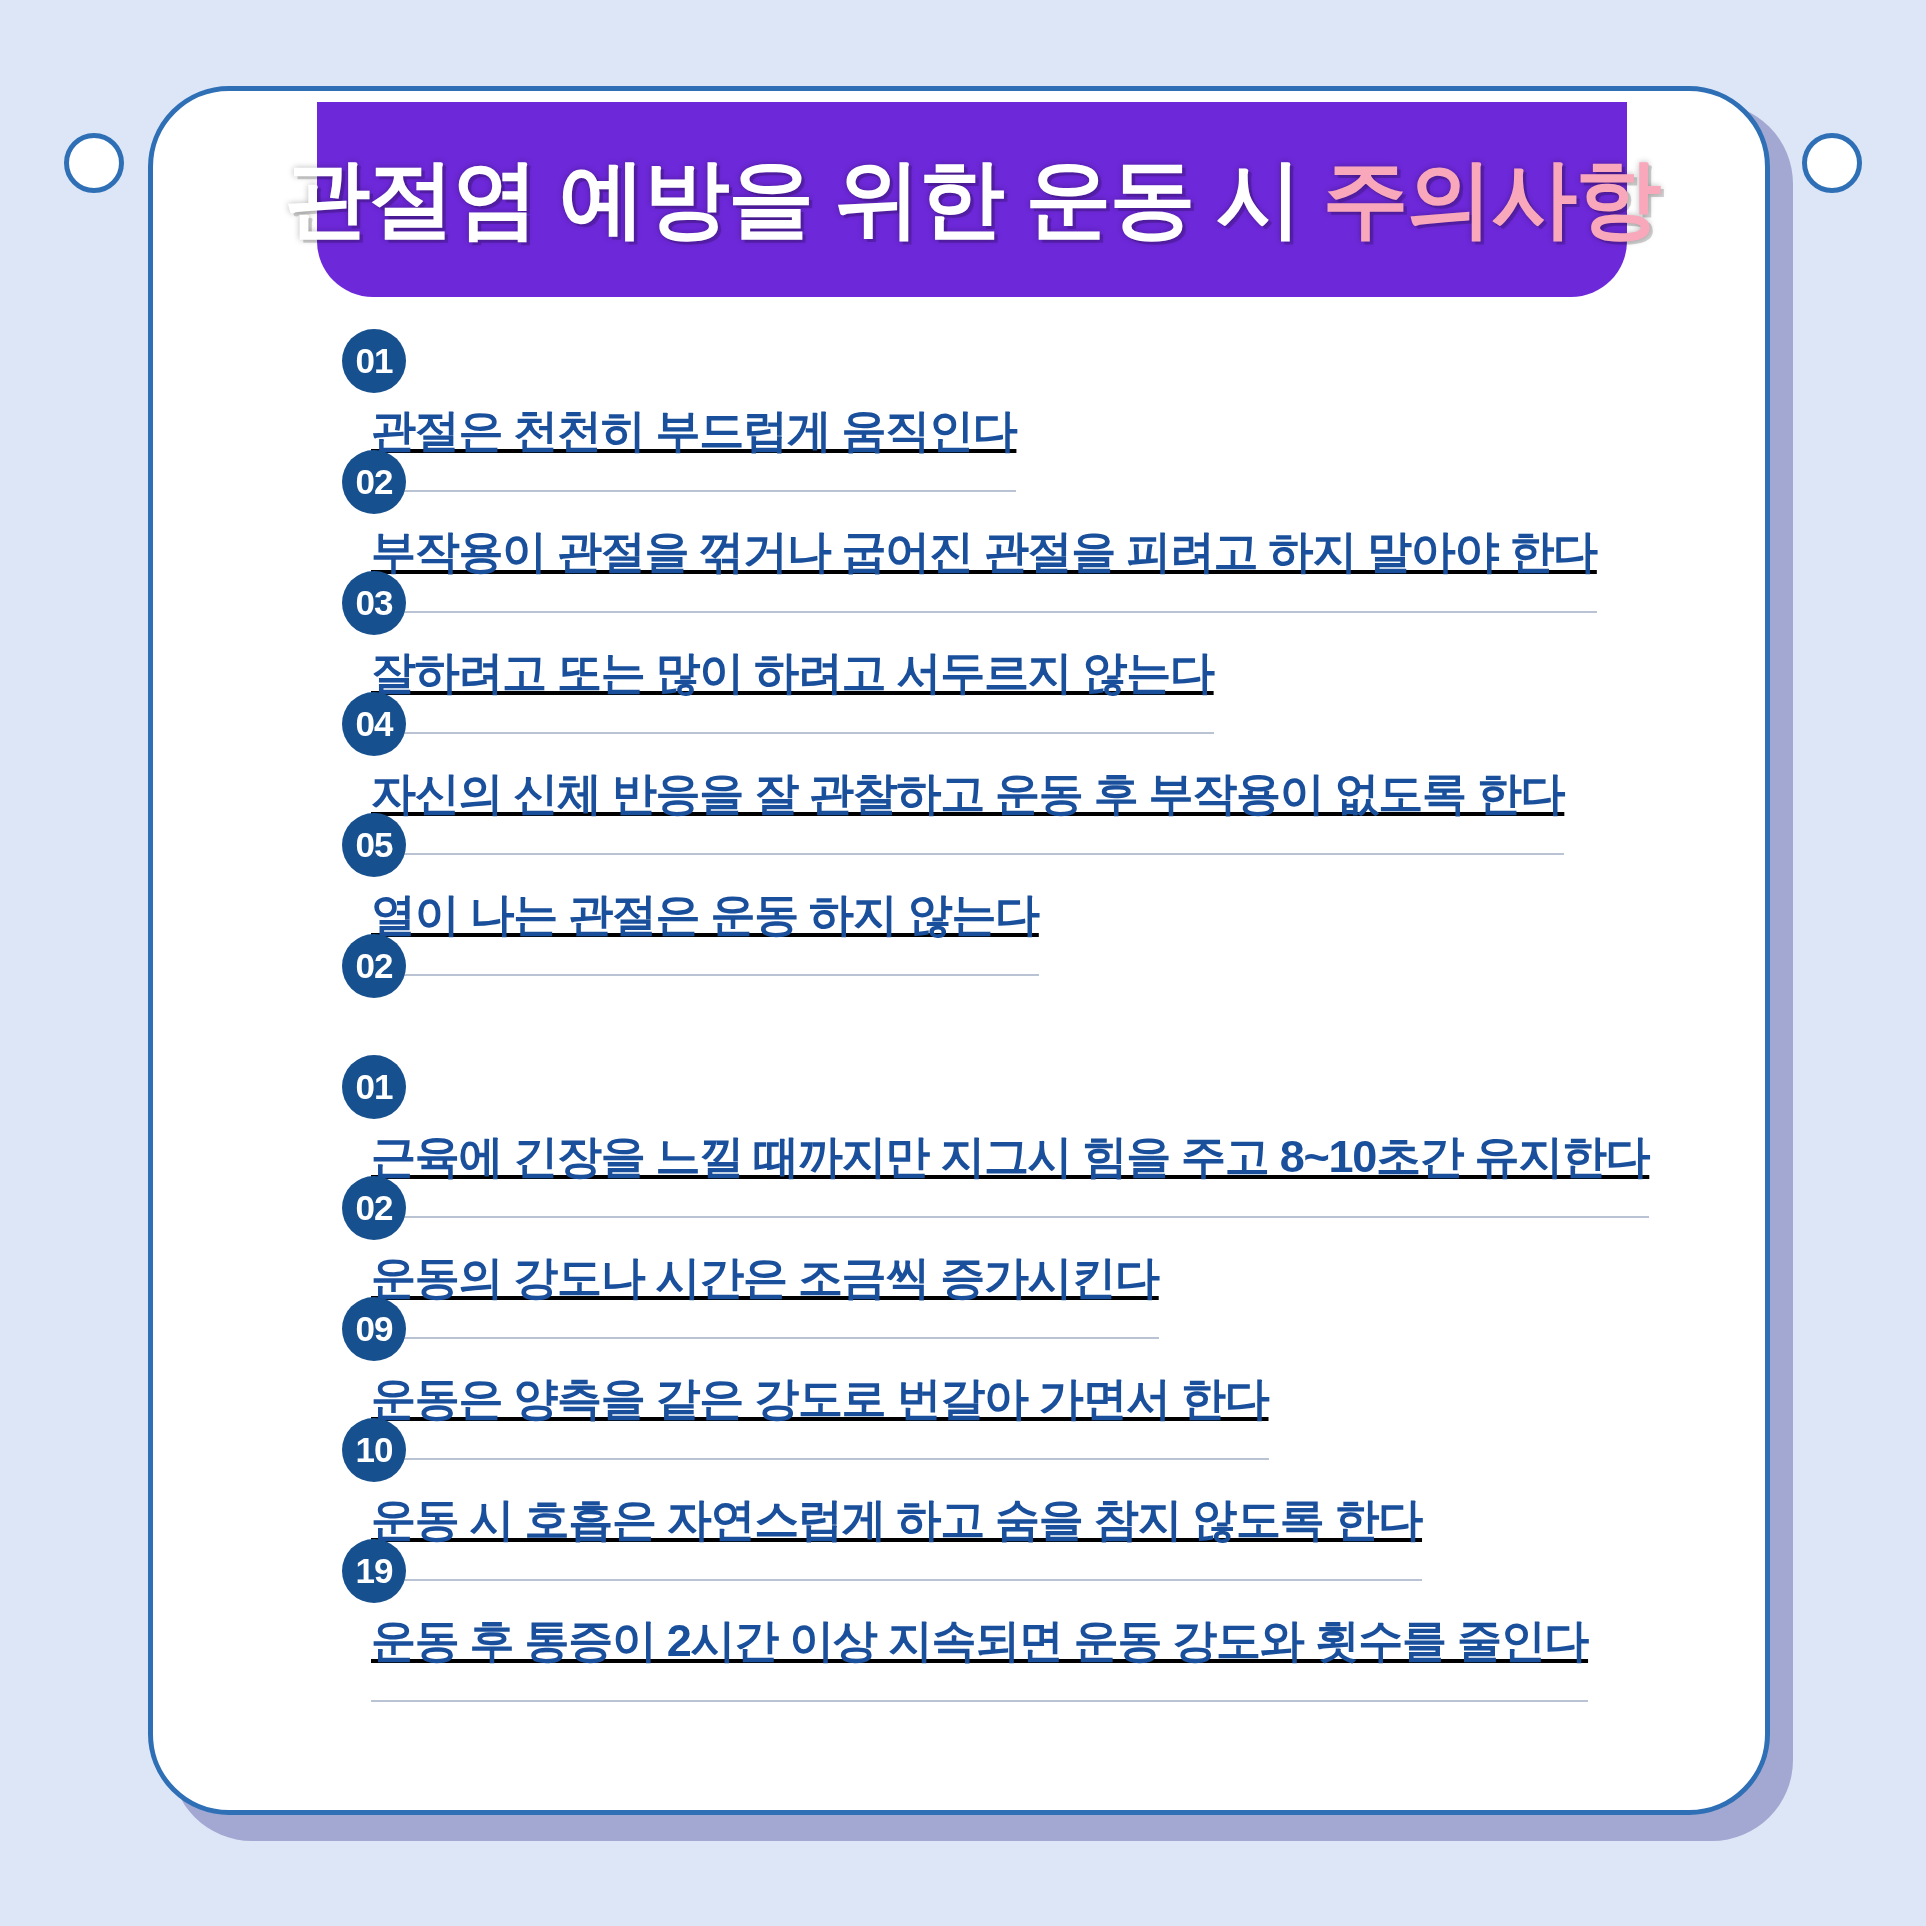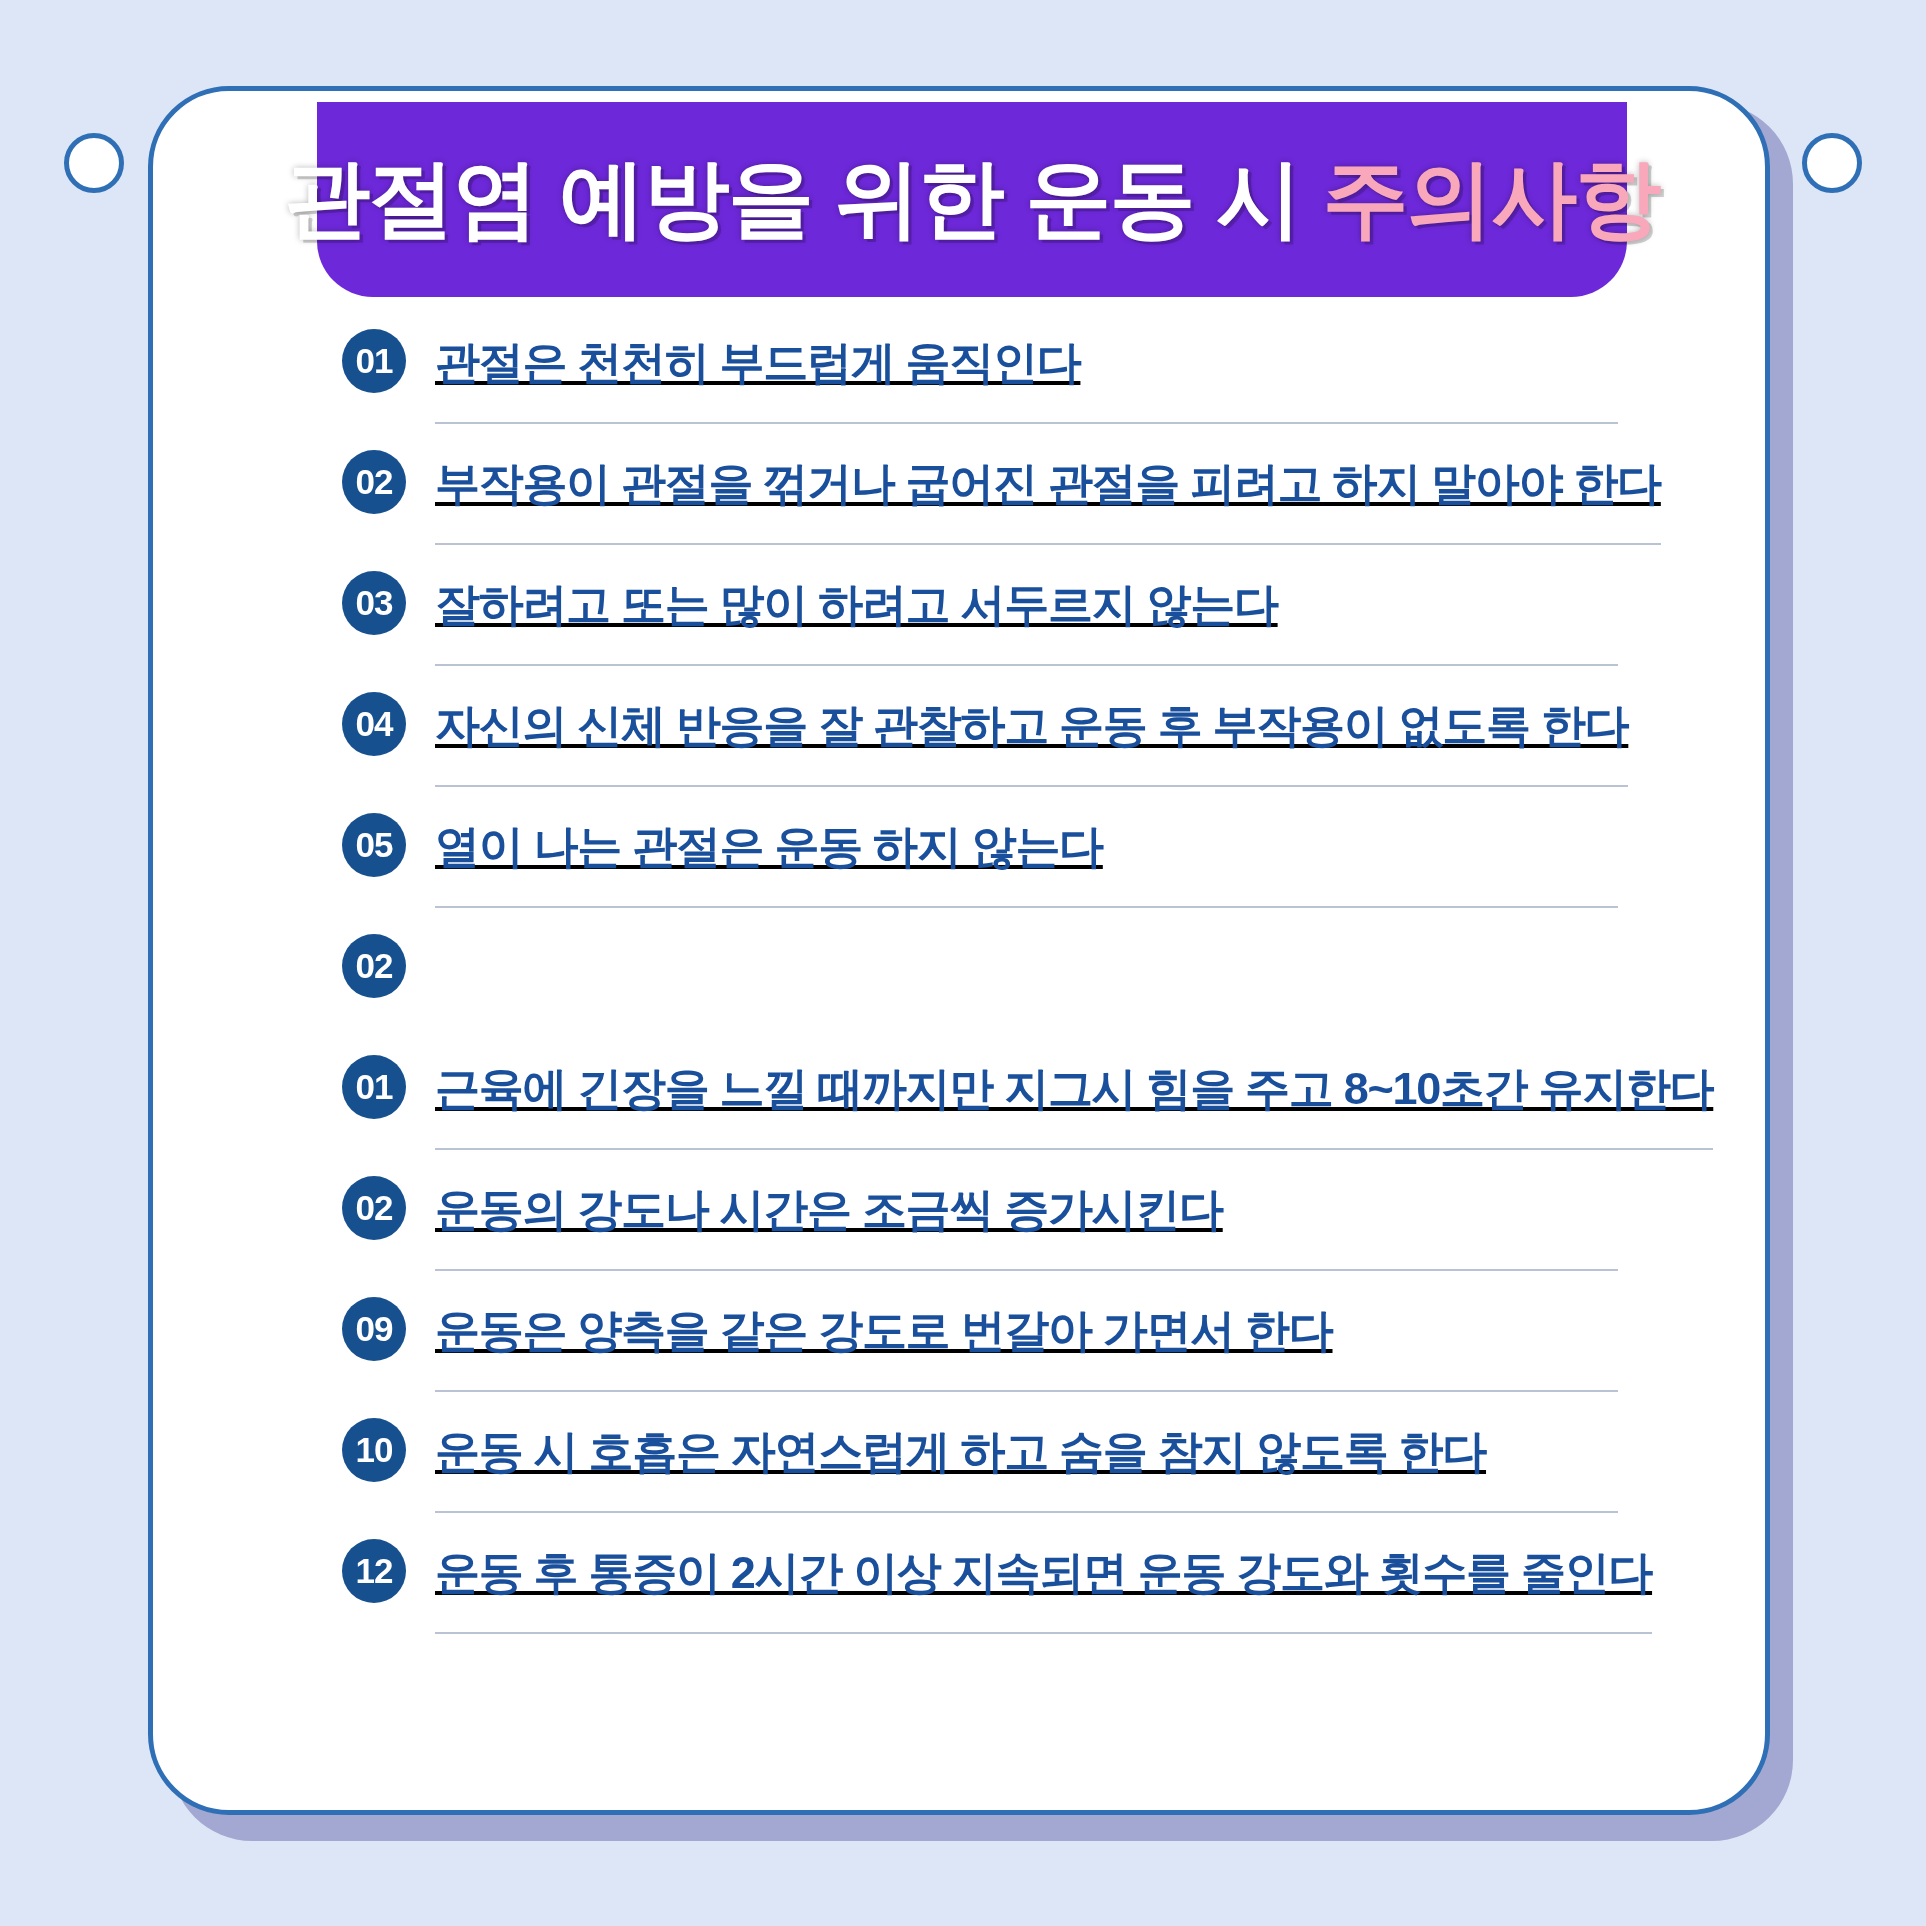--- a/index.html
+++ b/index.html
@@ -91,20 +91,21 @@
     left: 342px;
     top: 325px;
     width: 1276px;
   }
   .row {
     position: relative;
     height: 121px;
     display: flex;
     align-items: flex-start;
     box-sizing: border-box;
+    flex-direction: column;
   }
   .badge {
     flex: 0 0 auto;
     width: 64px;
     height: 64px;
     border-radius: 50%;
     background: #17508f;
     color: #ffffff;
     font-size: 35px;
     font-weight: 900;
@@ -227,21 +228,21 @@
 
     <div class="row">
       <div class="badge">10</div>
       <div class="row-body">
         <div class="row-text">운동 시 호흡은 자연스럽게 하고 숨을 참지 않도록 한다</div>
         <div class="divider"></div>
       </div>
     </div>
 
     <div class="row">
-      <div class="badge">12</div>
+      <div class="badge">19</div>
       <div class="row-body">
         <div class="row-text">운동 후 통증이 2시간 이상 지속되면 운동 강도와 횟수를 줄인다</div>
         <div class="divider"></div>
       </div>
     </div>
 
   </div>
 </div>
 
 

